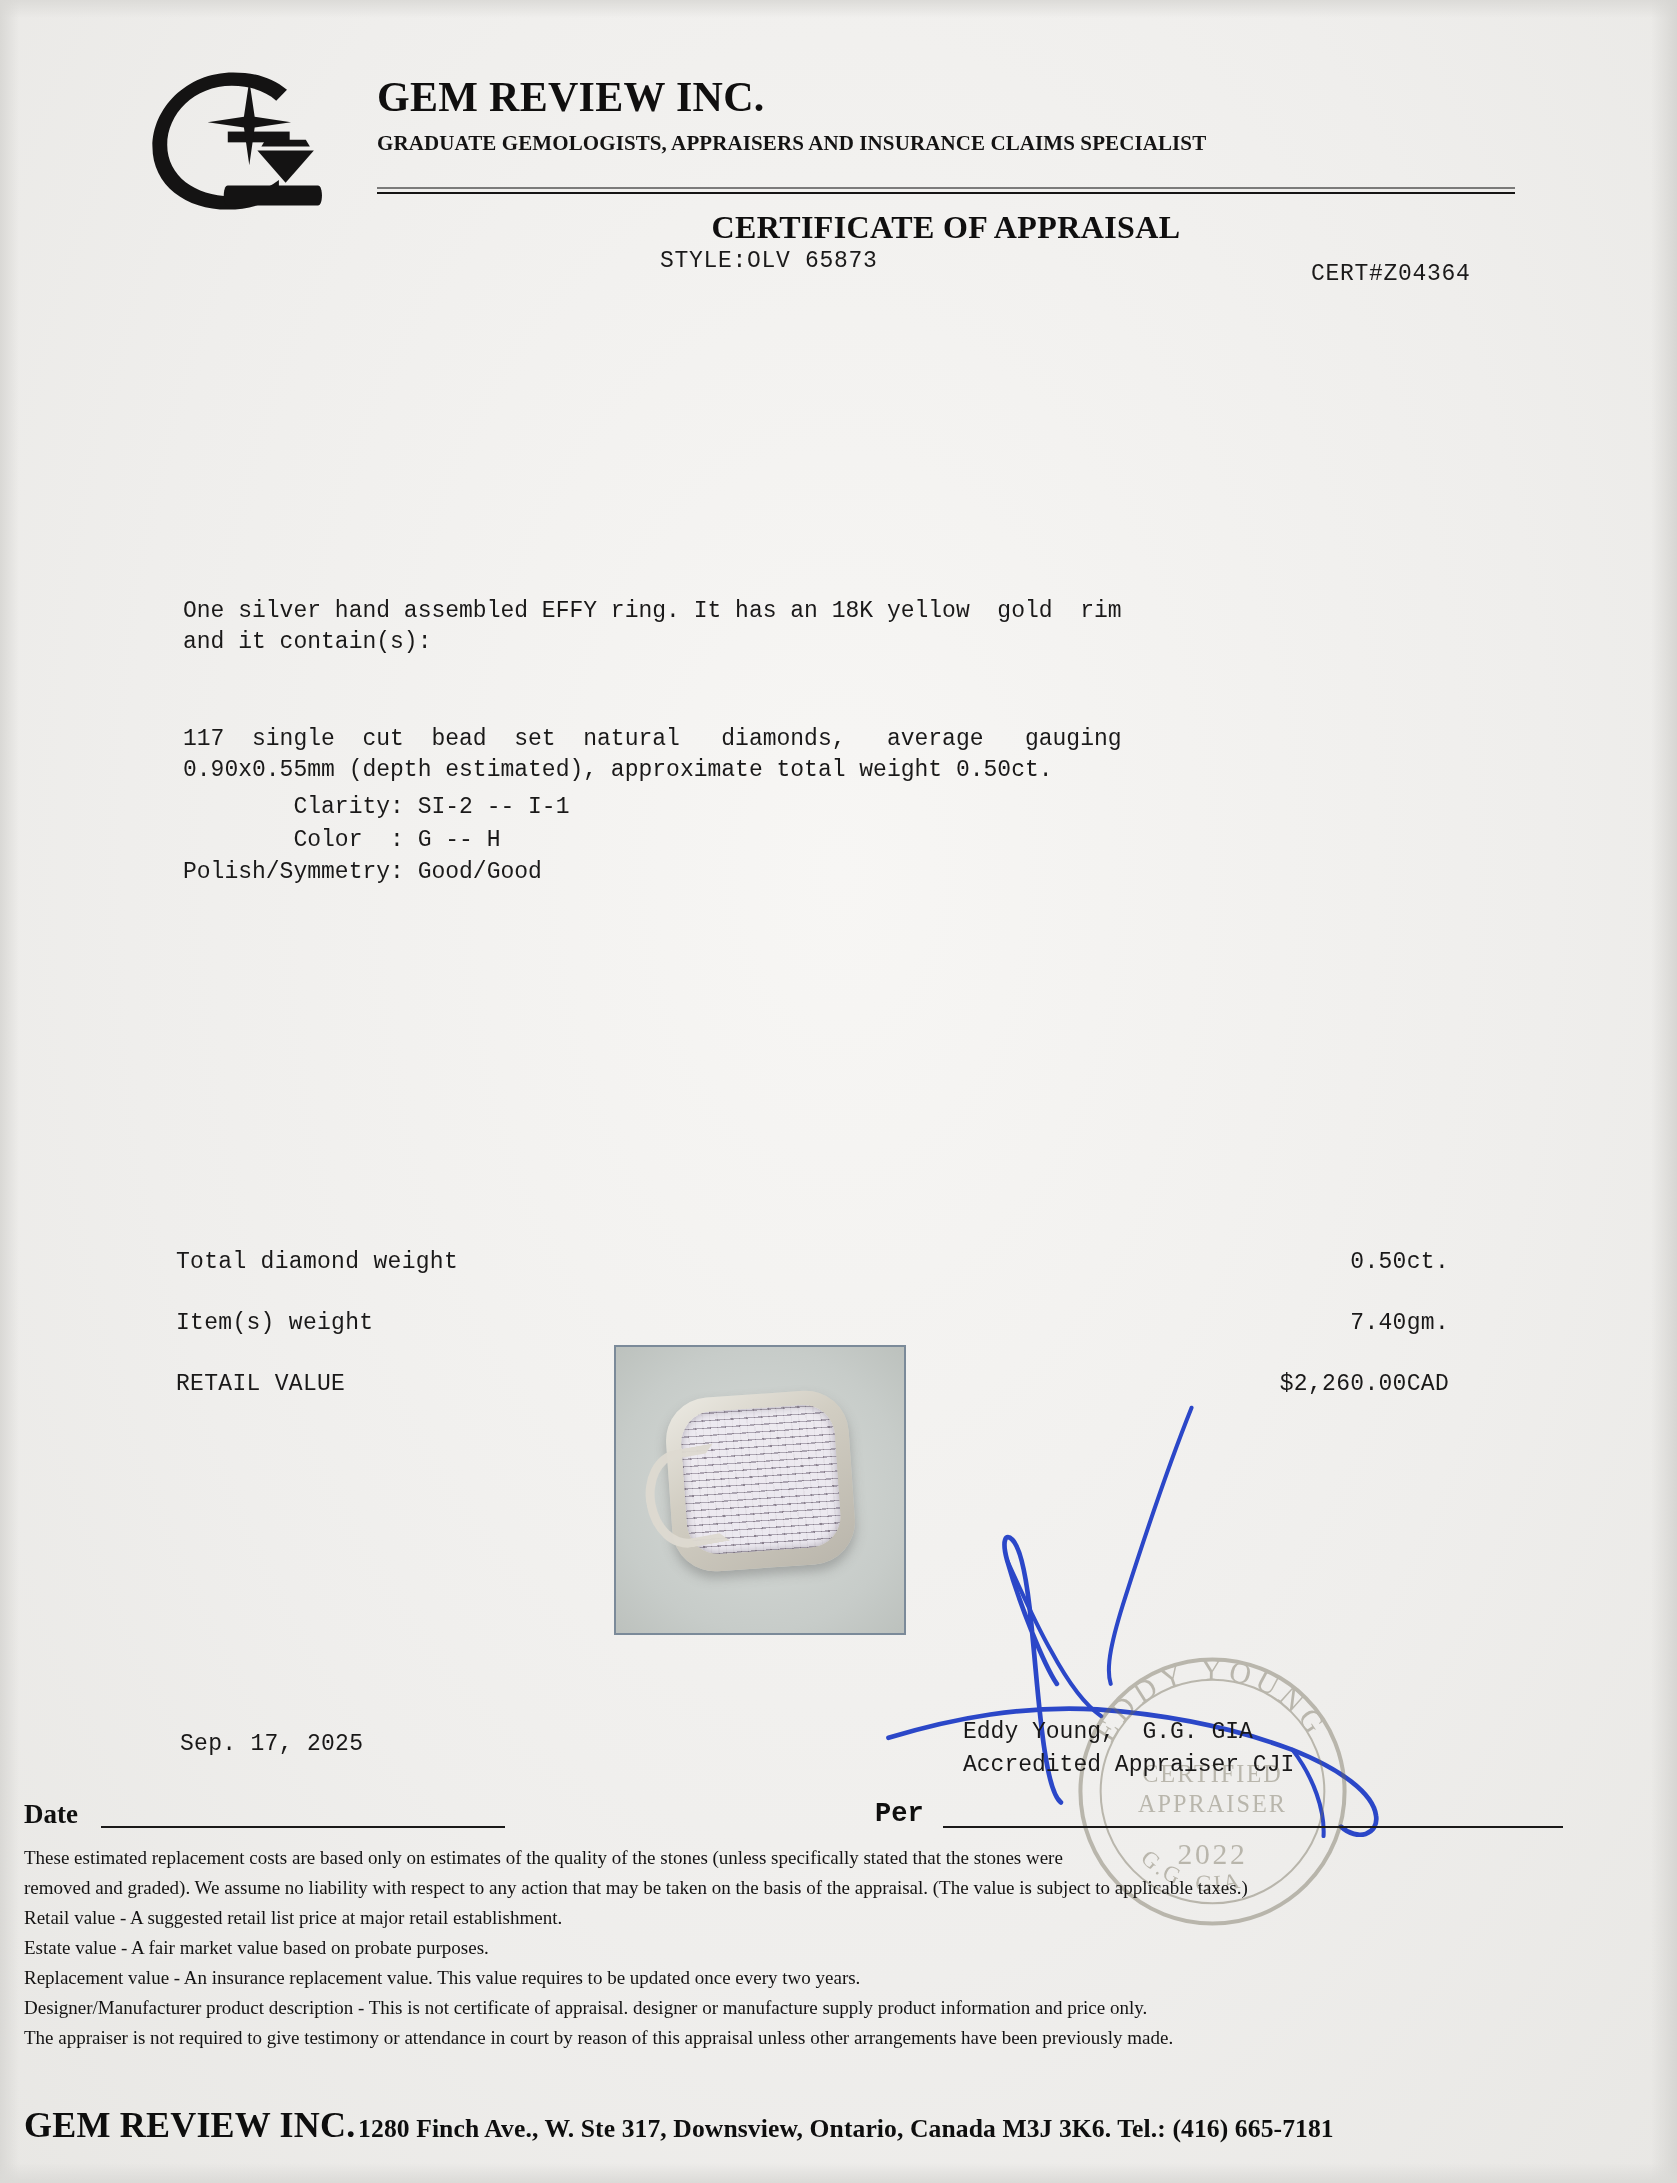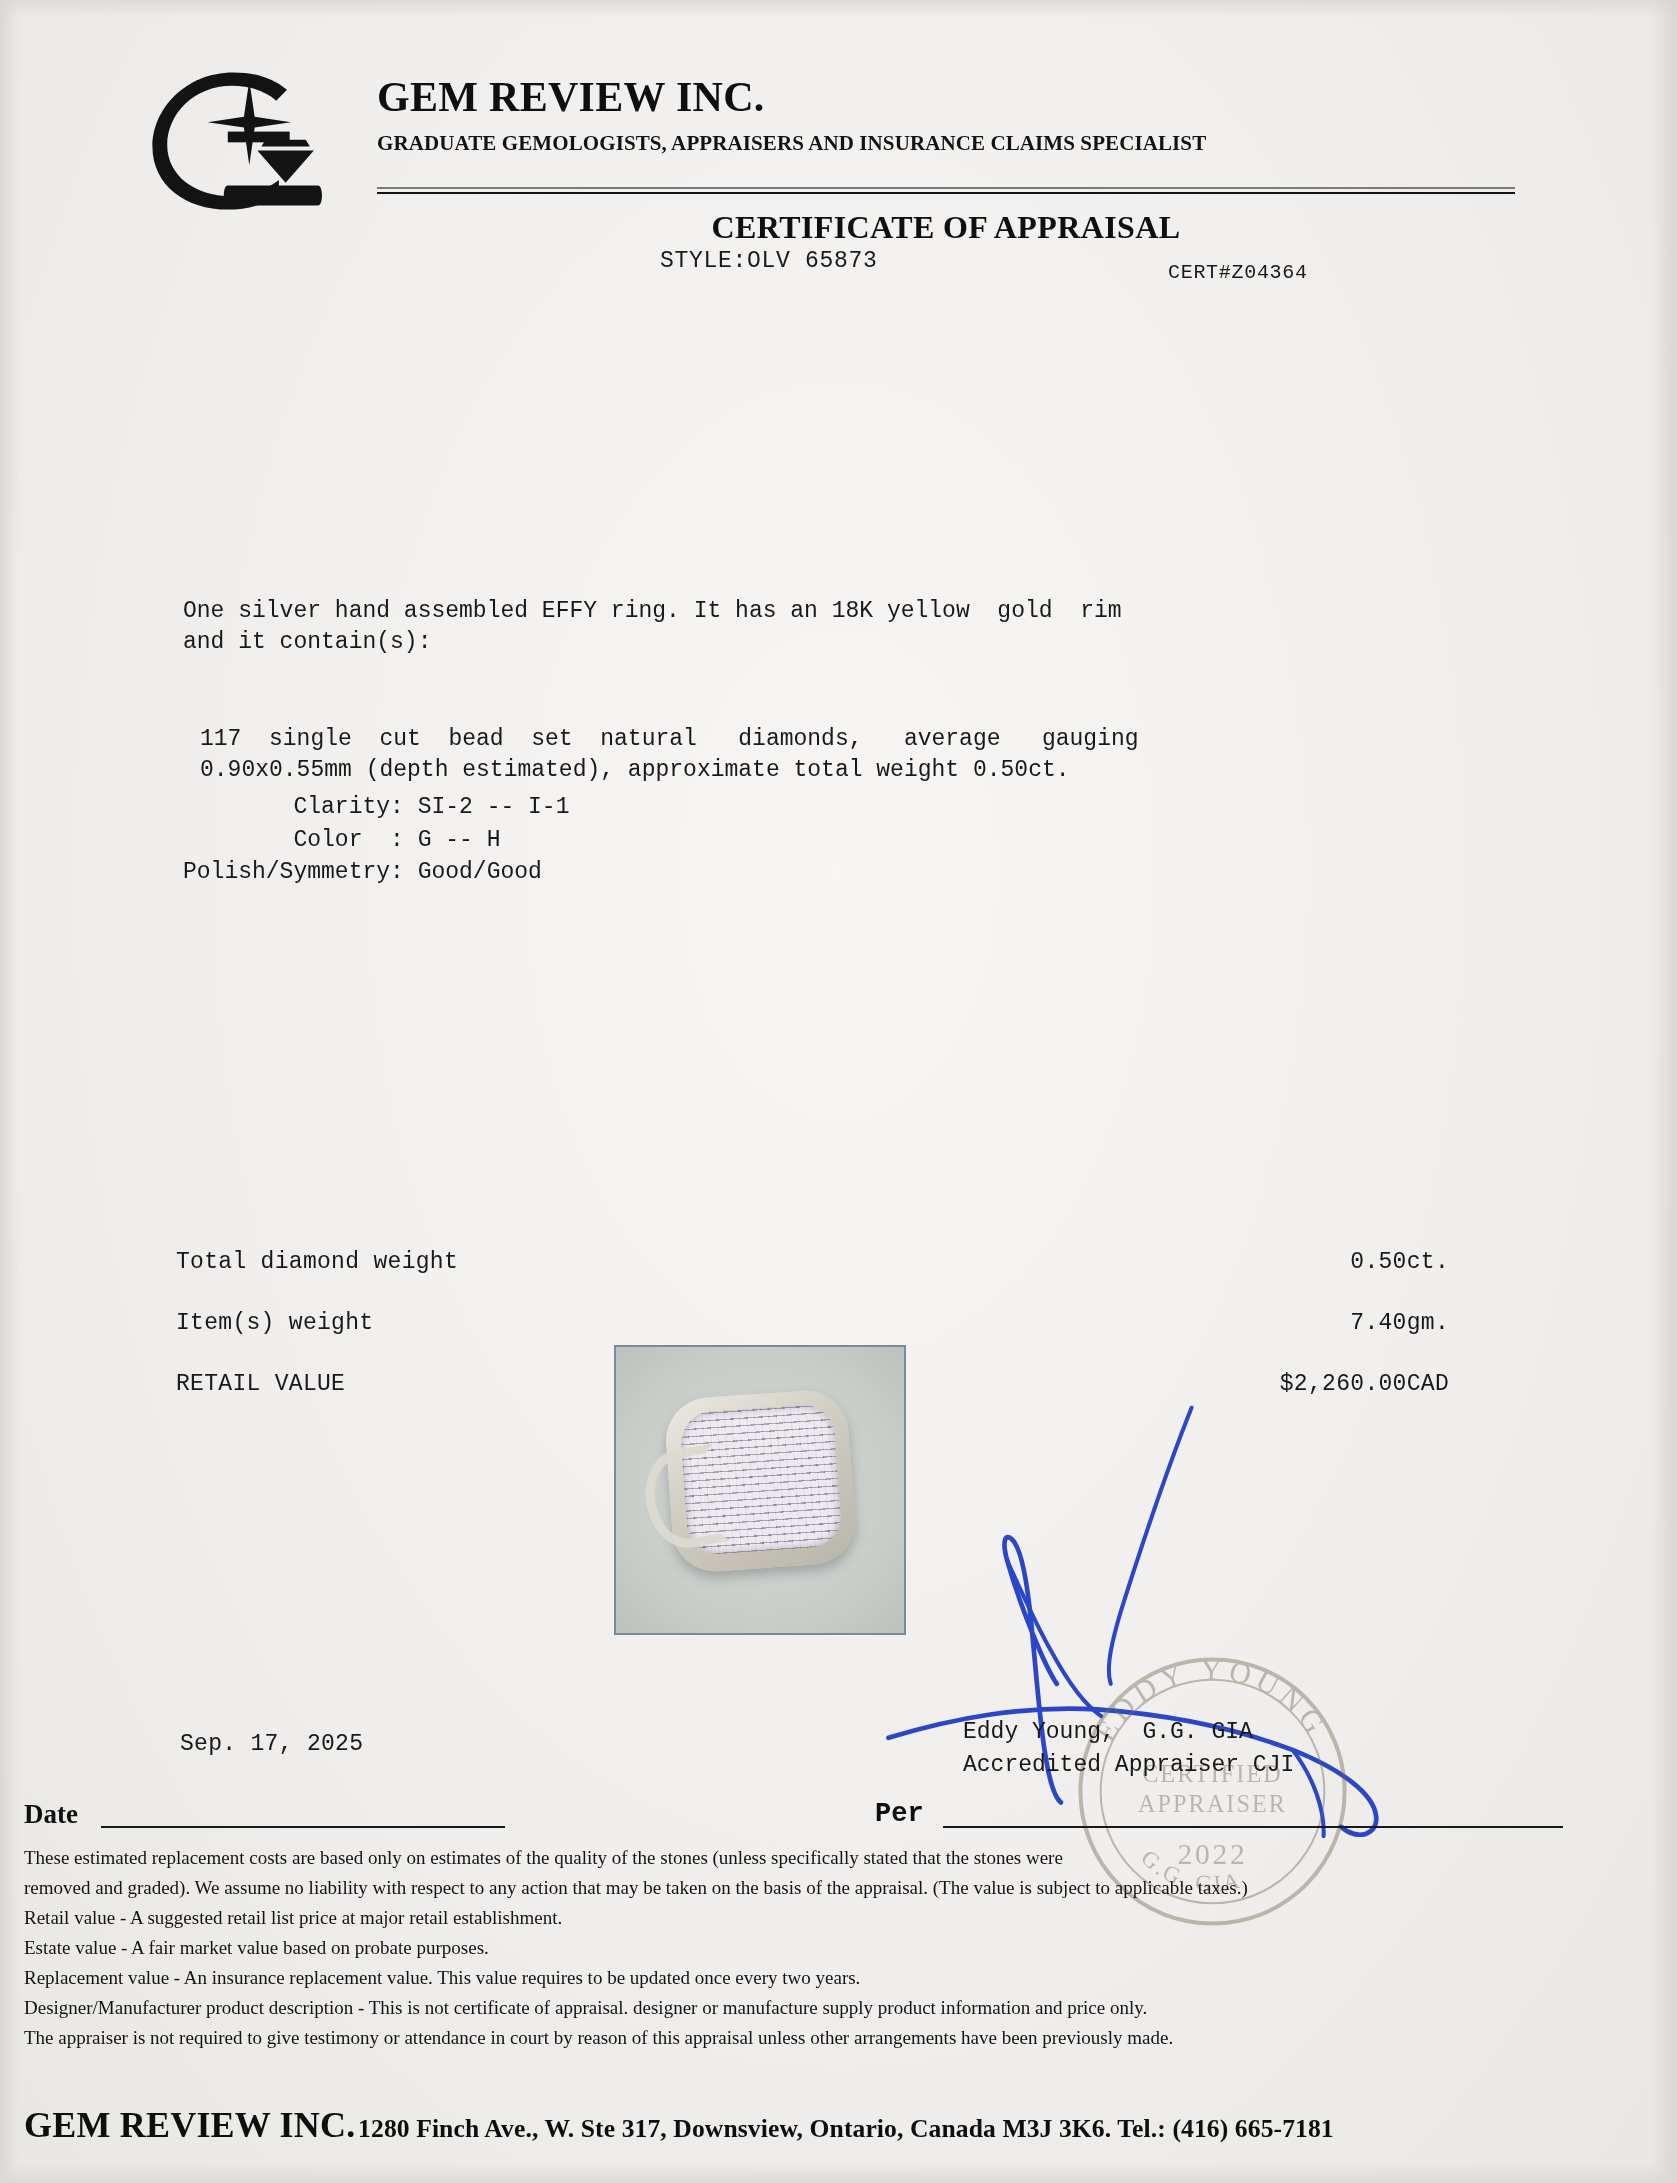--- a/index.html
+++ b/index.html
@@ -98,43 +98,43 @@
     position: absolute;
     left: 660px;
     top: 248px;
     font-family: "Liberation Mono", monospace;
     font-size: 23px;
     color: #1b1a1a;
     letter-spacing: 0.7px;
   }
   .cert-no {
     position: absolute;
-    left: 1168px;
+    left: 1311px;
     top: 261px;
     font-family: "Liberation Mono", monospace;
-    font-size: 20px;
+    font-size: 23px;
     color: #1b1a1a;
     letter-spacing: 0.7px;
   }
 
   
   .desc {
     position: absolute;
     left: 183px;
     top: 596px;
     width: 1266px;
     font-family: "Liberation Mono", monospace;
     font-size: 23px;
     line-height: 1.35;
     color: #1a1919;
     white-space: pre-wrap;
   }
   .stones {
     position: absolute;
-    left: 200px;
+    left: 183px;
     top: 724px;
     width: 1266px;
     font-family: "Liberation Mono", monospace;
     font-size: 23px;
     line-height: 1.35;
     color: #1a1919;
     white-space: pre-wrap;
   }
   .grading {
     position: absolute;

